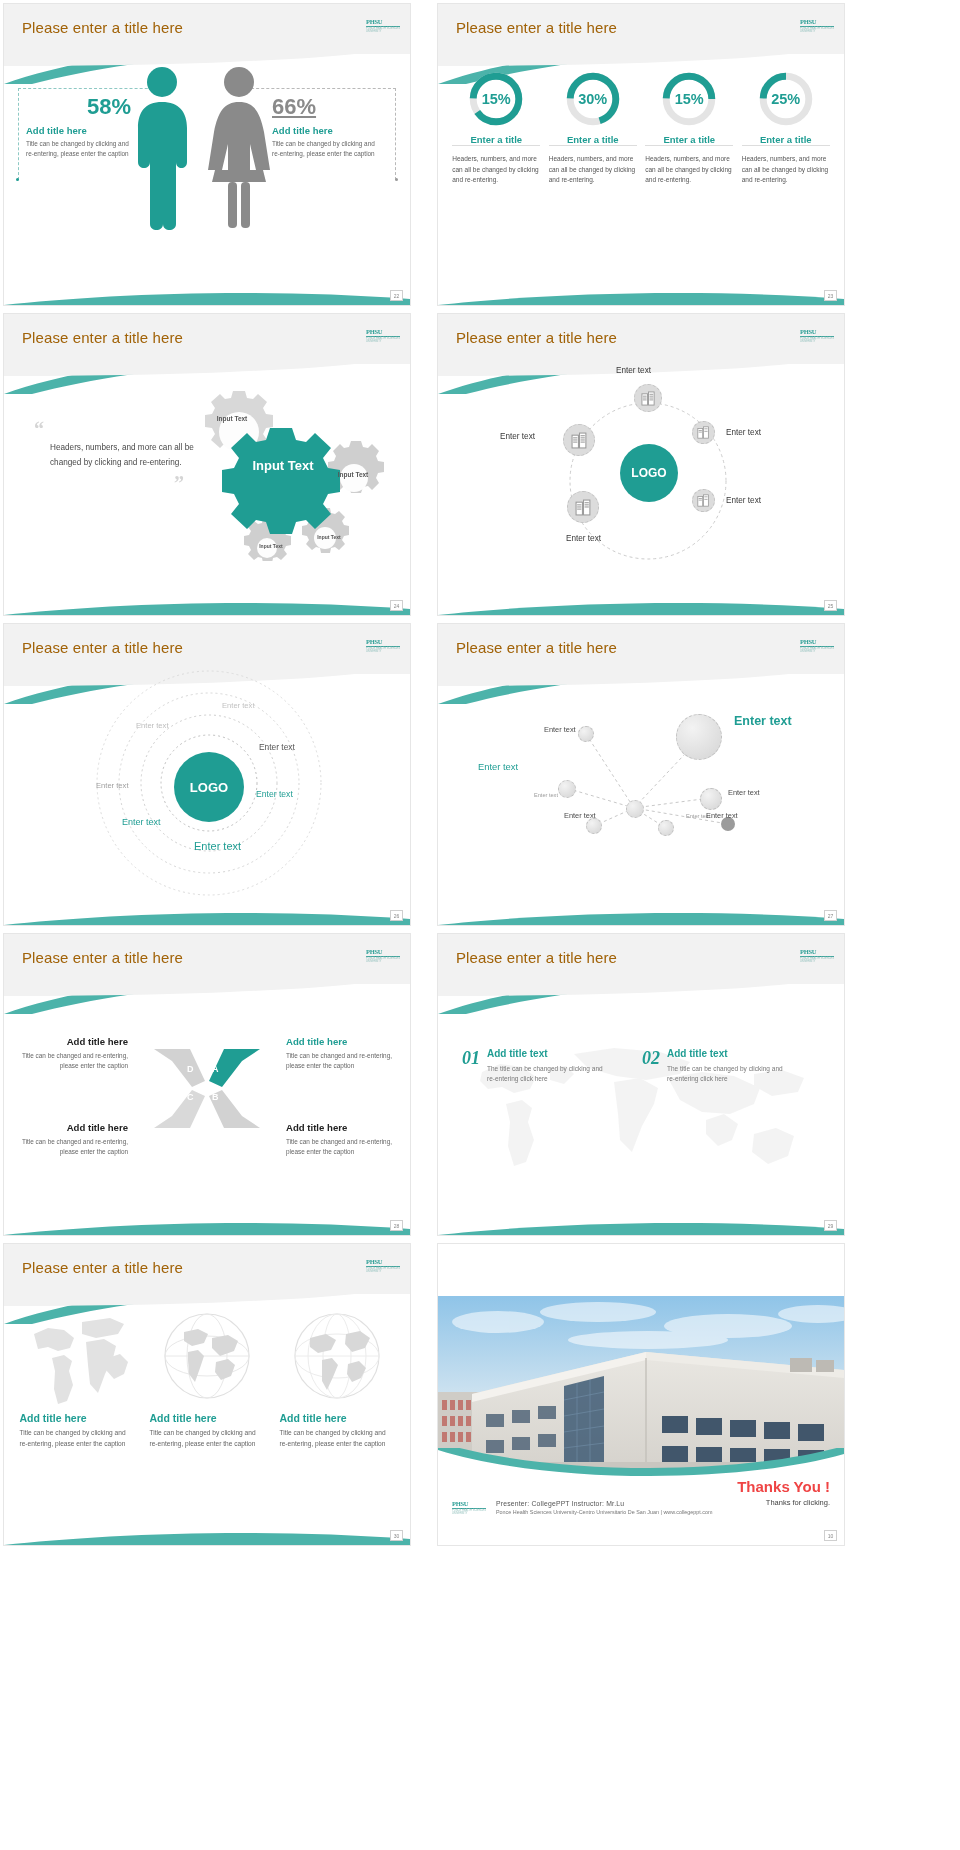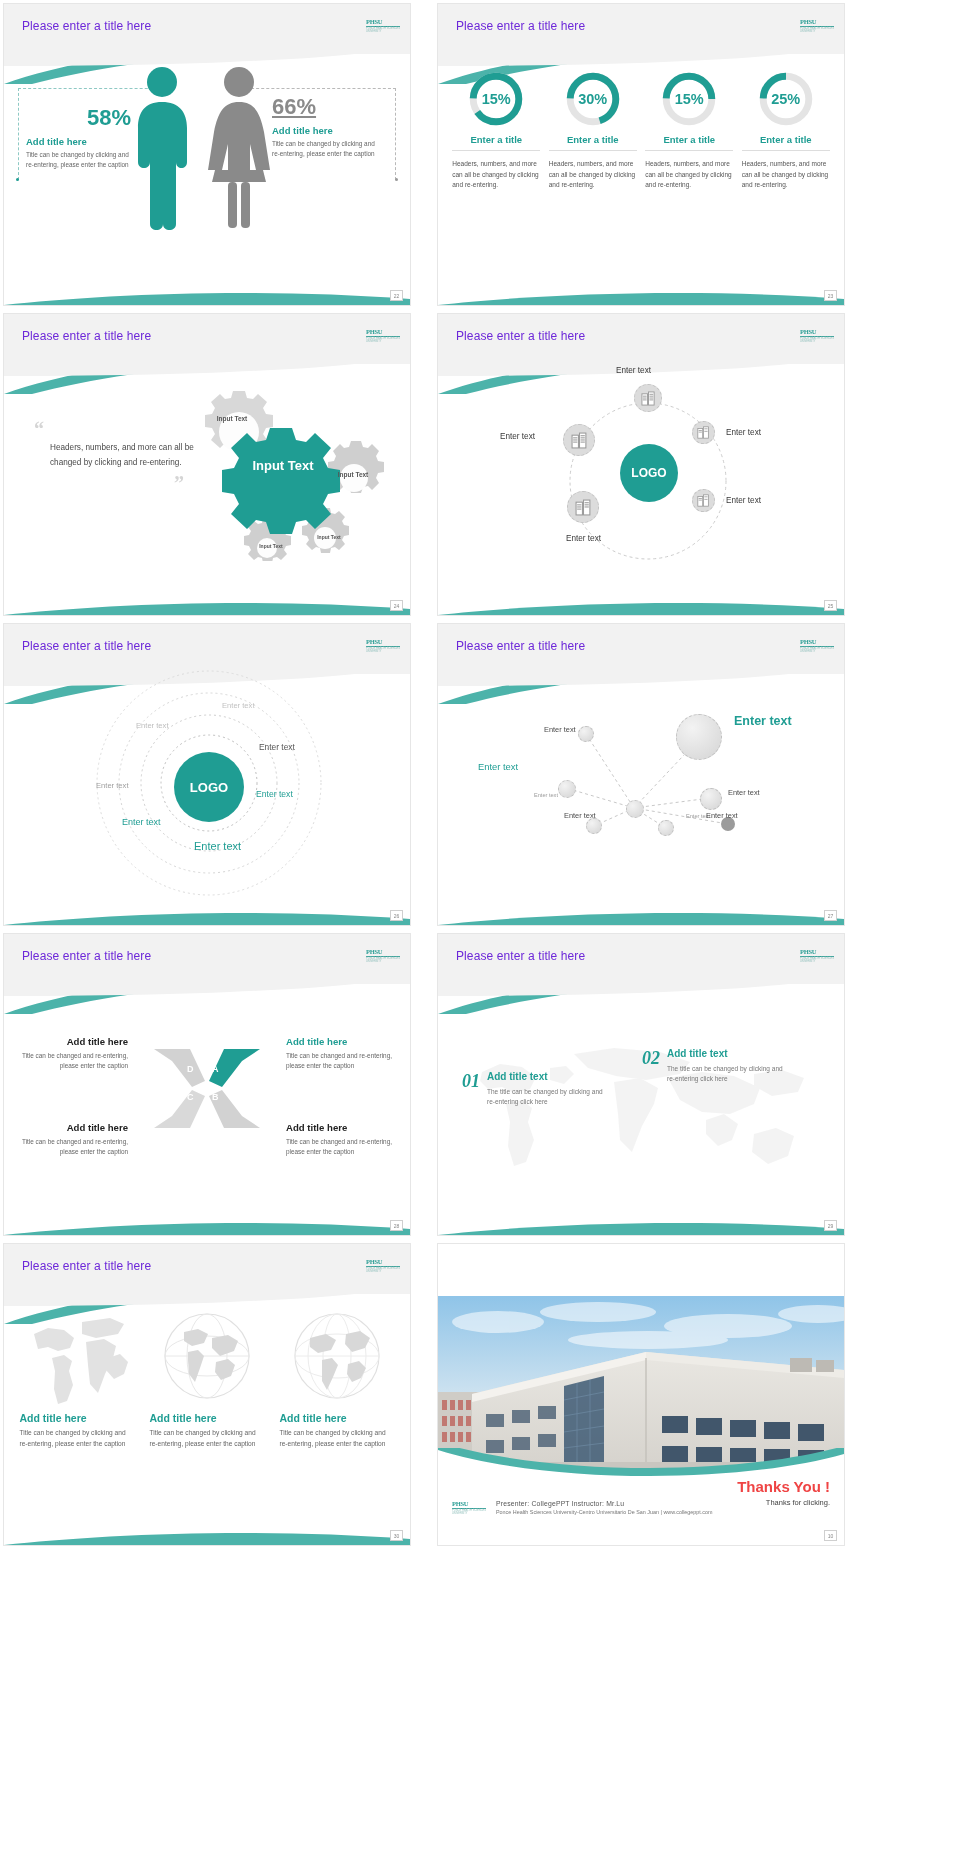--- a/index.html
+++ b/index.html
@@ -14,52 +14,52 @@
   .slide {
     position:relative; width:406px; height:301px; background:#fff;
     margin-bottom:9px; overflow:hidden;
     box-shadow:0 0 0 1px #e6e6e6;
   }
   
   .hdr { position:absolute; left:0; top:0; width:100%; height:50px;
          background:#f2f2f2; z-index:2; }
   .hdr:after{ content:""; position:absolute; left:0; bottom:-12px; width:100%;
               height:24px; background:#f2f2f2; border-radius:0 0 100% 0%/0 0 100% 0; }
-  .hdr-title { position:absolute; left:18px; top:15px; font-size:12px;
-               color:#6d28d9; z-index:4; letter-spacing:.1px; }
+  .hdr-title { position:absolute; left:18px; top:15px; font-size:15px;
+               color:#a16207; z-index:4; letter-spacing:.1px; }
   .logo { position:absolute; right:10px; top:14px; z-index:5;
           width:34px; height:14px; }
   .logo .l1{font-size:6.5px;color:#2b9e95;font-weight:bold;letter-spacing:-.3px;
             font-family:"Liberation Serif",serif;display:block;line-height:7px;}
   .logo .l2{display:block;border-top:1px solid #2b9e95;margin-top:1px;
             font-size:2.6px;color:#8fbfbb;line-height:3px;}
   
   .swoosh { position:absolute; left:0; top:40px; width:100%; height:40px; z-index:1; }
   .botswoosh{ position:absolute; left:0; bottom:-2px; width:100%; height:30px; z-index:1;}
   .num { position:absolute; right:7px; bottom:4px; width:13px; height:11px;
          border:1px solid #cfcfcf; font-size:5px; color:#888; text-align:center;
          line-height:10px; background:#fff; z-index:6;}
   .body { position:absolute; left:0; top:52px; width:100%; bottom:0; z-index:3; }
 
   
   .ppl-wrap{position:absolute;inset:0;}
   .pct{font-size:22px;font-weight:bold;}
-  .pct.teal{color:#1f9d93;margin-top:11px;} .pct.grey{color:#8a8a8a;text-decoration:underline;}
+  .pct.teal{color:#1f9d93;} .pct.grey{color:#8a8a8a;text-decoration:underline;}
   .addt{font-size:9.5px;font-weight:bold;color:#1f9d93;margin-bottom:3px;}
   .smtxt{font-size:6.4px;color:#666;line-height:10px;}
   .dashbox{position:absolute;border:1px dashed #8ec9c4;}
   .dot{position:absolute;width:3px;height:3px;border-radius:50%;background:#1f9d93;}
 
   
   .donut-row{display:flex;justify-content:space-around;padding:14px 10px 0;}
   .dcol{width:88px;text-align:center;}
   .ring{position:relative;width:58px;height:58px;margin:0 auto 6px;}
   .ring .val{position:absolute;inset:0;display:flex;align-items:center;
              justify-content:center;font-size:14.5px;font-weight:bold;color:#1f9d93;}
-  .dtitle{font-size:9.5px;font-weight:bold;color:#1f9d93;padding-bottom:5px;
+  .dtitle{font-size:9.5px;font-weight:bold;color:#1f9d93;
           border-bottom:1px solid #ddd;margin-bottom:8px;}
   .dbody{font-size:6.5px;color:#555;line-height:10.5px;text-align:left;}
 
   
   .quote{position:absolute;left:30px;top:58px;width:170px;}
   .qmark{font-size:20px;color:#d5d5d5;font-family:"Liberation Serif",serif;
          font-weight:bold;line-height:10px;}
   .qtxt{font-size:8.2px;color:#4a4a4a;line-height:15px;margin:6px 0 0 16px;}
   .gear-lbl{font-size:6.5px;color:#555;text-align:center;line-height:8px;font-weight:bold;}
   .gear-lbl.big{font-size:13px;color:#fff;line-height:15px;}
@@ -530,21 +530,21 @@
           <path d="M120,20 l40,-6 46,4 30,10 -10,12 -34,6 -30,-4 -28,-8 -14,-14z"></path>
           <path d="M160,48 l26,-4 18,10 -4,16 -12,22 -10,26 -12,-12 -2,-26 -4,-32z"></path>
           <path d="M214,44 l34,-6 32,4 26,12 -6,16 -24,10 -28,-2 -22,-12 -12,-22z"></path>
           <path d="M252,86 l18,-6 14,10 -6,16 -14,6 -12,-12 0,-14z"></path>
           <path d="M300,100 l22,-6 18,8 -6,20 -20,8 -16,-12 2,-18z"></path>
           <path d="M96,34 l16,-2 8,8 -10,10 -14,-4 0,-12z"></path>
           <path d="M300,40 l28,-4 22,8 -6,14 -26,4 -18,-10 0,-12z"></path>
         </g>
       </svg>
 
-      <div style="position:absolute;left:24px;top:62px;display:flex;align-items:flex-start;gap:7px;margin-top:23px;">
+      <div style="position:absolute;left:24px;top:62px;display:flex;align-items:flex-start;gap:7px;">
         <div class="numbig">01</div>
         <div style="width:124px;">
           <div class="ntitle">Add title text</div>
           <div class="ndesc" style="margin-top:5px;">The title can be changed by clicking and re-entering click here</div>
         </div>
       </div>
       <div style="position:absolute;left:204px;top:62px;display:flex;align-items:flex-start;gap:7px;">
         <div class="numbig">02</div>
         <div style="width:124px;">
           <div class="ntitle">Add title text</div>

